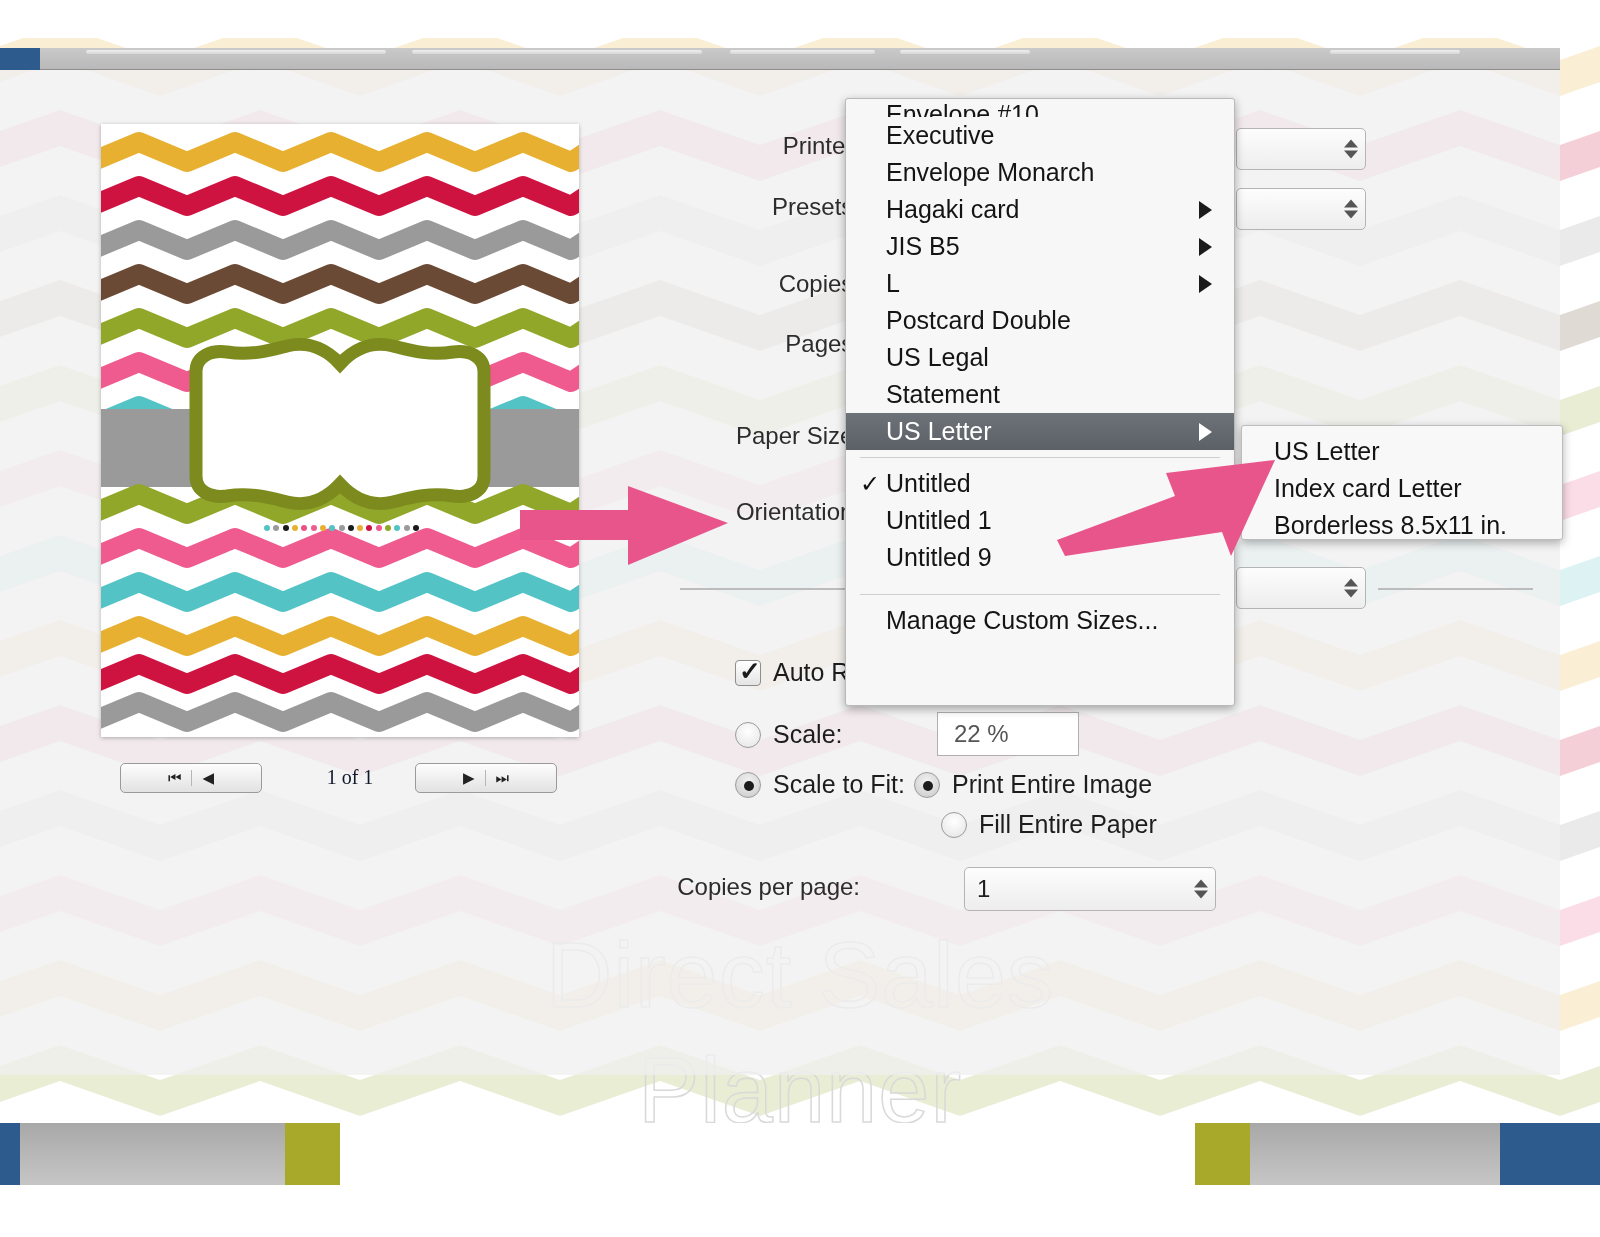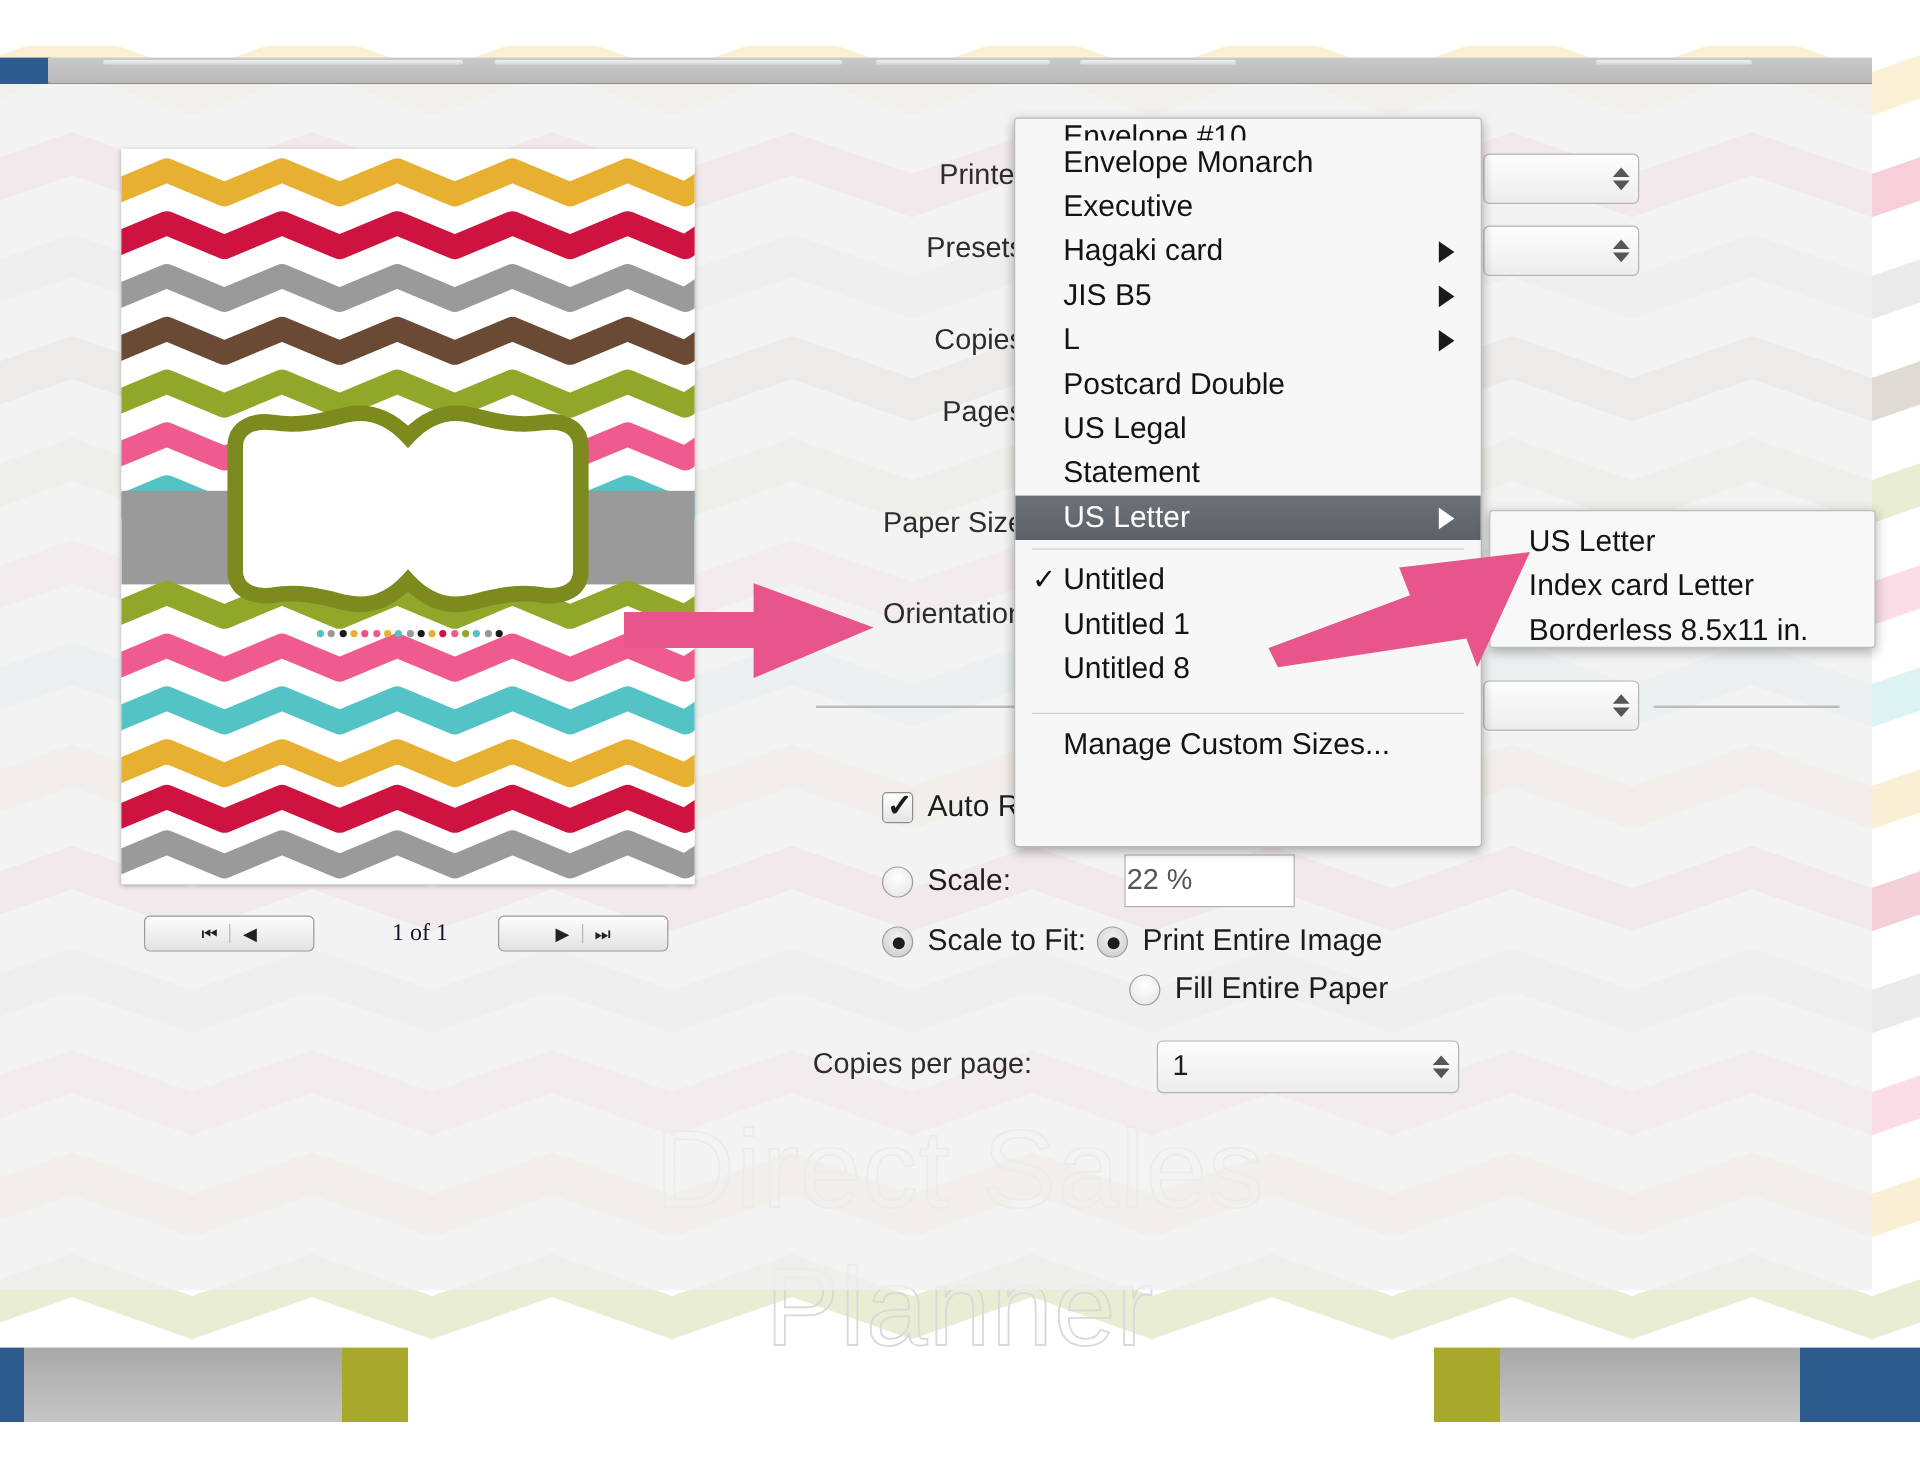--- a/index.html
+++ b/index.html
@@ -129,21 +129,21 @@
     background:radial-gradient(circle at 50% 35%, #ffffff, #e3e3e3);
     position:relative; flex:none;
   }
   .radio.on{ background:radial-gradient(circle at 50% 35%, #f2f2f2, #c9c9c9); }
   .radio.on::after{
     content:""; position:absolute; left:8px; top:8px; width:10px;height:10px;
     border-radius:50%; background:#1c1c1c;
   }
   .text-field{
     position:absolute; background:#fff; border:1px solid #b0b0b0;
-    display:flex; align-items:center; padding-left:1px;
+    display:flex; align-items:center; padding-left:16px;
     font-size:24px; color:#555;
   }
 
   
   .menu{
     position:absolute; left:845px; top:28px; width:390px; height:608px;
     background:#f7f7f7;
     border:1px solid #b9b9b9;
     border-radius:3px;
     box-shadow:0 3px 10px rgba(0,0,0,.33);
@@ -369,24 +369,24 @@
           <span class="ar dn"></span>
       </span>
     </div>
 
     <div class="menu">
       <div id="menu-items">
           <div class="mi mi-clip" style="height: 18px; align-items: flex-end; overflow: hidden;">
             <span style="transform: translateY(12px);">Envelope #10</span>
           </div>
           <div class="mi">
+            <span>Executive</span>
+          </div>
+          <div class="mi">
             <span>Envelope Monarch</span>
-          </div>
-          <div class="mi">
-            <span>Executive</span>
           </div>
           <div class="mi">
             <span>Hagaki card</span>
             <span class="sub-ar"></span>
           </div>
           <div class="mi">
             <span>JIS B5</span>
             <span class="sub-ar"></span>
           </div>
           <div class="mi">
@@ -410,21 +410,21 @@
       <div class="mi-sep"></div>
       <div id="menu-custom">
           <div class="mi">
             <span class="check">✓</span>
             <span>Untitled</span>
           </div>
           <div class="mi">
             <span>Untitled 1</span>
           </div>
           <div class="mi">
-            <span>Untitled 8</span>
+            <span>Untitled 9</span>
           </div>
         </div>
       <div class="mi-sep" style="margin-top:18px;"></div>
       <div class="mi" style="padding-left:40px;">
         <span>Manage Custom Sizes...</span>
       </div>
     </div>
 
     <div class="submenu">
       <div id="submenu-items">

